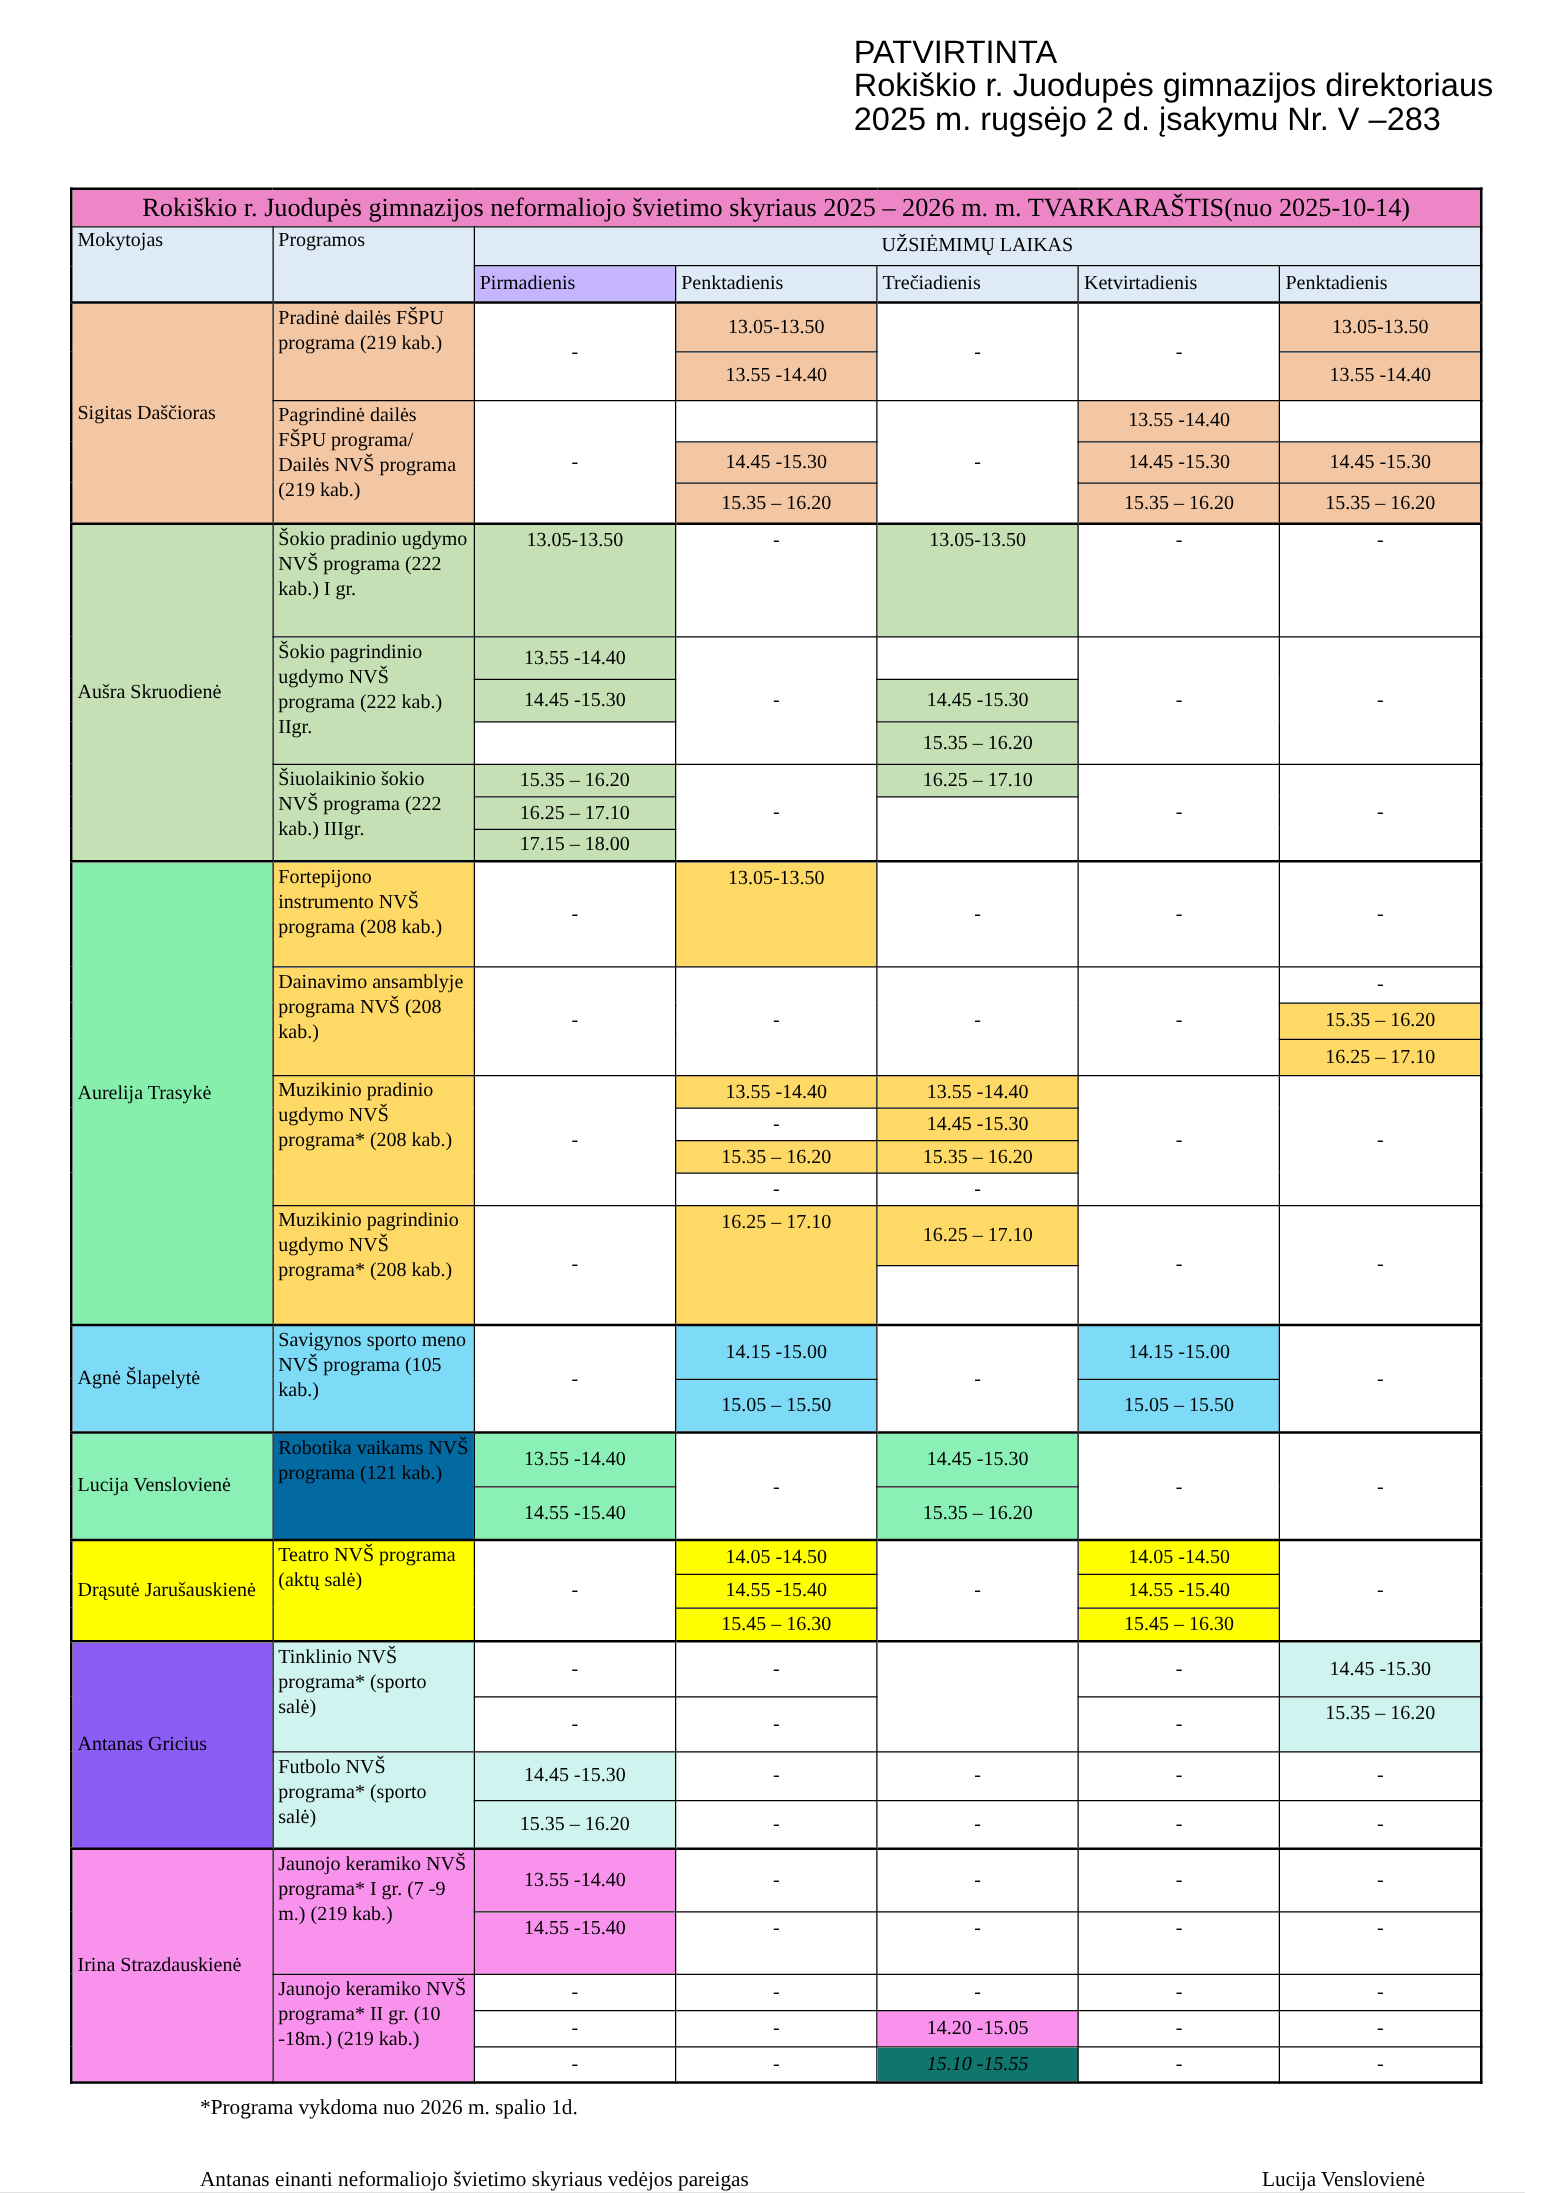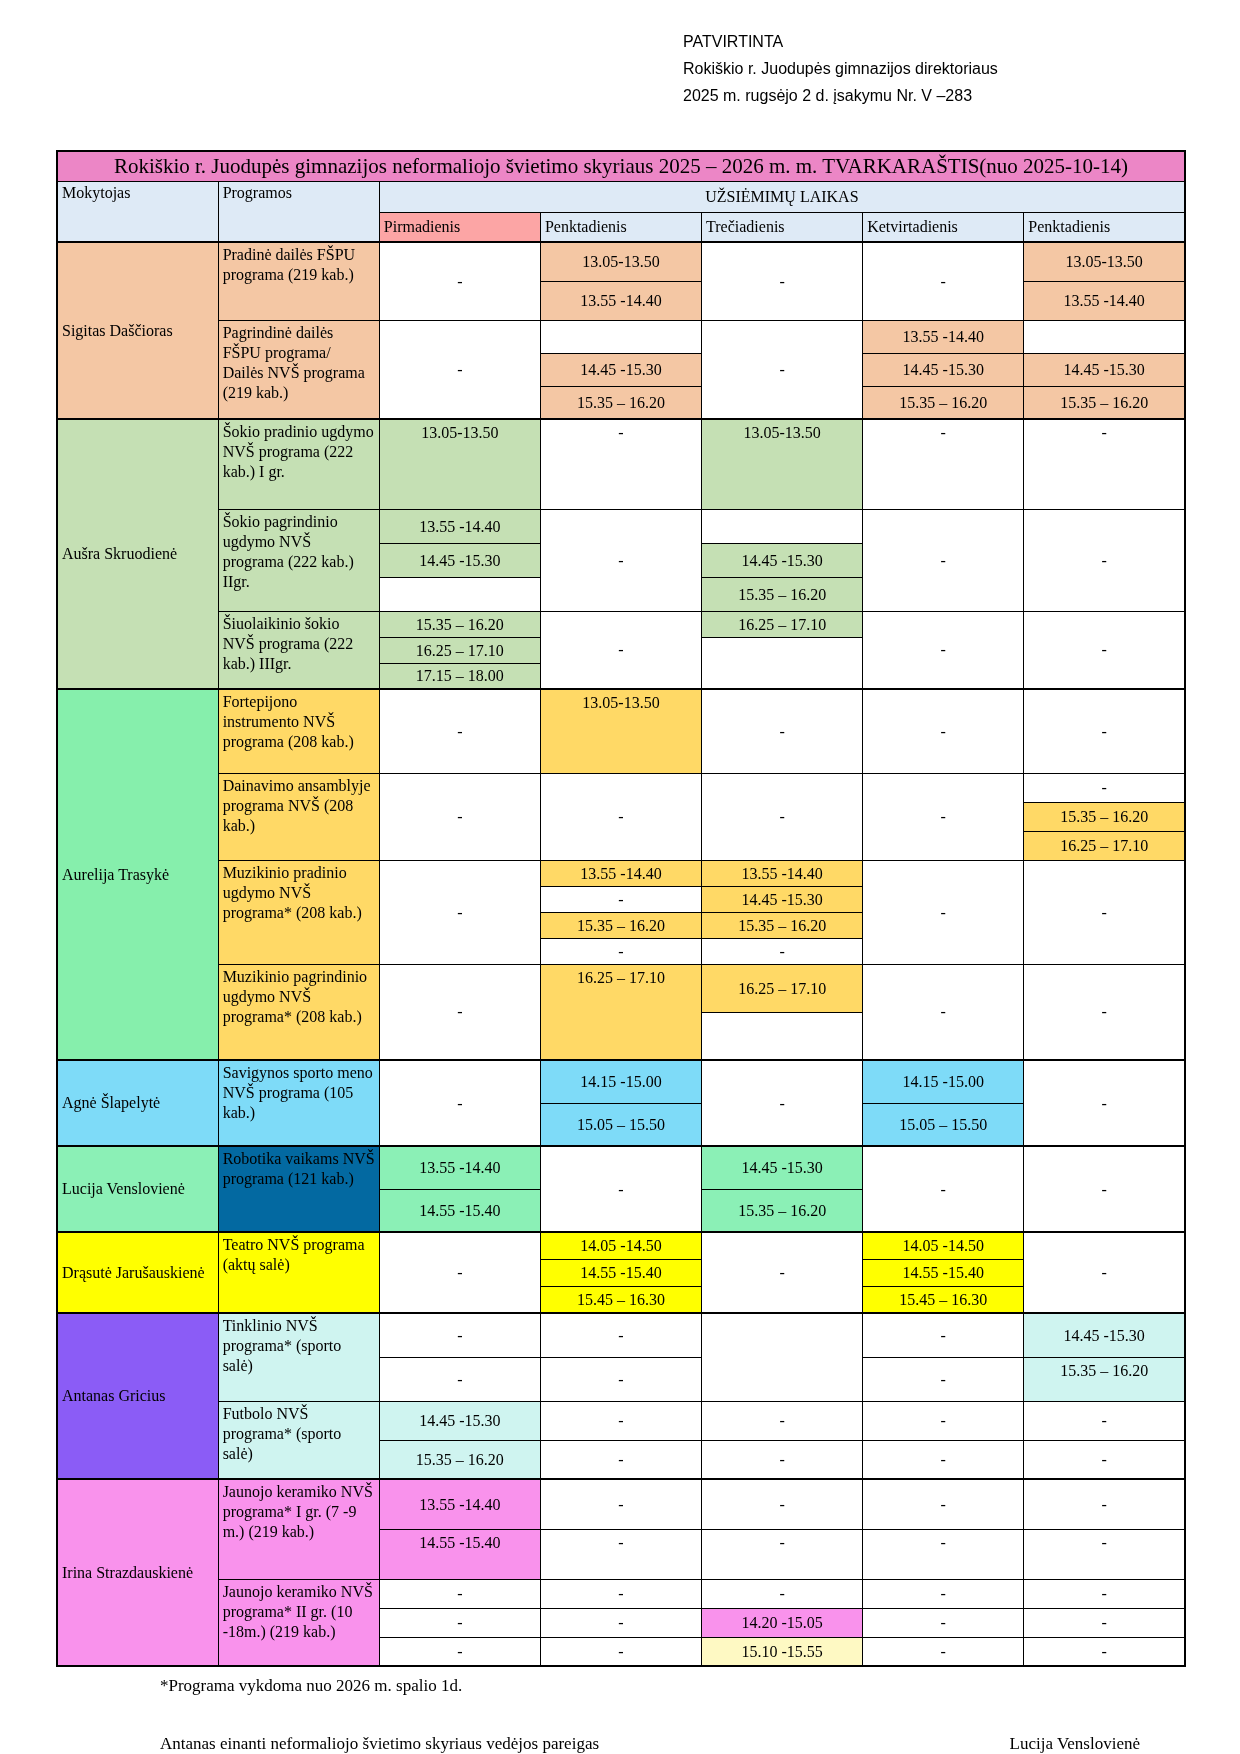--- a/index.html
+++ b/index.html
@@ -9,21 +9,21 @@
     width:1240px;height:1754px;
     background:#ffffff;
     font-family:"Liberation Serif","DejaVu Serif",serif;
     color:#000;
     overflow:hidden;
     margin:0 auto;
   }
   .approval{
     position:absolute;left:683px;top:28px;
     font-family:"Liberation Sans","DejaVu Sans",sans-serif;
-    font-size:16px;line-height:27px;
+    font-size:26px;line-height:27px;
   }
   .table-wrap{
     position:absolute;left:56px;top:150px;width:1130px;
   }
   table.sched{
     width:100%;
     border-collapse:collapse;
     table-layout:fixed;
     font-size:16px;
   }
@@ -87,21 +87,21 @@
       <tbody id="sched-body">
         <tr>
           <td colspan="7" class="title-bar" id="title-cell" style="background: rgb(236, 134, 198);">Rokiškio r. Juodupės gimnazijos neformaliojo švietimo skyriaus 2025 – 2026 m. m. TVARKARAŠTIS(nuo 2025-10-14)</td>
         </tr>
         <tr>
           <td rowspan="2" class="hdr-label hdr-bg" id="hdr-teacher" style="width: 178px; background: rgb(222, 234, 246);">Mokytojas</td>
           <td rowspan="2" class="hdr-label hdr-bg" style="width: 196px; background: rgb(222, 234, 246);">Programos</td>
           <td colspan="5" class="hdr-time hdr-bg" style="background: rgb(222, 234, 246);">UŽSIĖMIMŲ LAIKAS</td>
         </tr>
         <tr>
-          <td class="day-hdr hdr-bg" style="width: 150px; background: #fca5a5;">Pirmadienis</td>
+          <td class="day-hdr hdr-bg" style="width: 150px; background: #c4b5fd;">Pirmadienis</td>
           <td class="day-hdr hdr-bg" style="width: 140px; background: rgb(222, 234, 246);">Penktadienis</td>
           <td class="day-hdr hdr-bg" style="width: 140px; background: rgb(222, 234, 246);">Trečiadienis</td>
           <td class="day-hdr hdr-bg" style="width: 166px; background: rgb(222, 234, 246);">Ketvirtadienis</td>
           <td class="day-hdr hdr-bg" style="width: 160px; background: rgb(222, 234, 246);">Penktadienis</td>
         </tr>
       <tr class="group-start" style="height: 39px;">
             <td class="teacher-cell" rowspan="5" style="background: rgb(244, 199, 164);">Sigitas Daščioras</td>
             <td class="program-cell" rowspan="2" style="background: rgb(244, 199, 164);">Pradinė dailės FŠPU programa (219 kab.)</td>
             <td class="time-cell" rowspan="2">-</td>
             <td class="time-cell" style="background: rgb(244, 199, 164);">13.05-13.50</td>
@@ -325,21 +325,21 @@
           <tr style="height: 29px;">
             <td class="time-cell">-</td>
             <td class="time-cell">-</td>
             <td class="time-cell" style="background: rgb(249, 146, 236);">14.20 -15.05</td>
             <td class="time-cell">-</td>
             <td class="time-cell">-</td>
           </tr>
           <tr style="height: 29px;">
             <td class="time-cell">-</td>
             <td class="time-cell">-</td>
-            <td class="time-cell" style="background: #fef9c3;">15.10 -15.55</td>
+            <td class="time-cell" style="background: #0f766e; font-style: italic;">15.10 -15.55</td>
             <td class="time-cell">-</td>
             <td class="time-cell">-</td>
           </tr>
         </tbody>
     </table>
   </div>
 
   <div class="footnote" style="top: 1676px;">*Programa vykdoma nuo 2026 m. spalio 1d.</div>
 
   <div class="sig-row" style="top: 1734px;">

